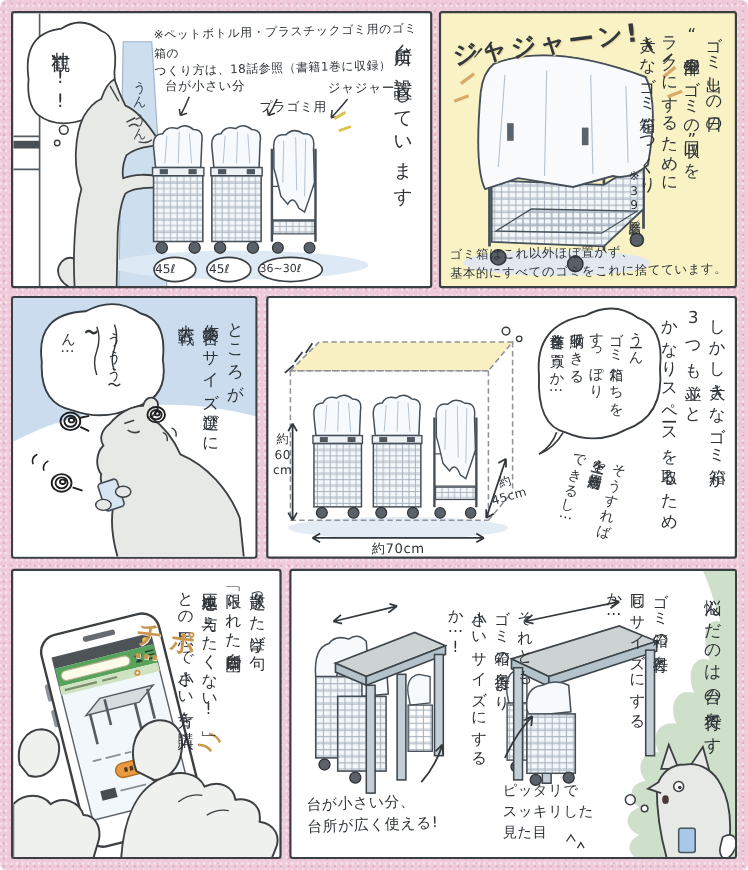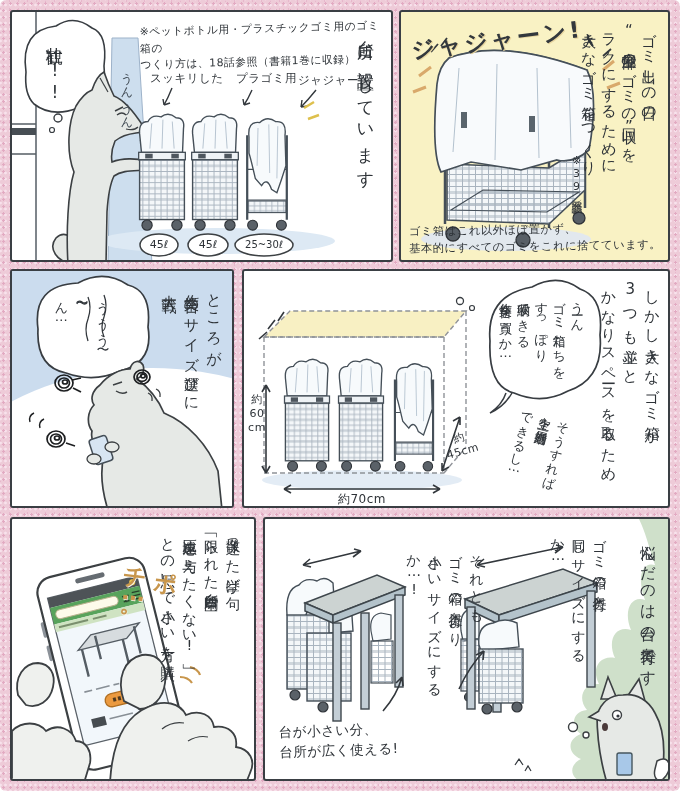--- a/index.html
+++ b/index.html
@@ -29,21 +29,21 @@
   .hand { letter-spacing:0.5px; }
   .sfx-big {
     position:absolute; font-size:23px; font-weight:bold; letter-spacing:3px;
     transform:rotate(-7deg); color:#33383d; text-shadow:1px 1px 0 #e8d6a0;
   }
   .sfx-pochi {
     position:absolute; writing-mode:vertical-rl; text-orientation:upright;
     font-size:23px; font-weight:bold; color:#c8964c; letter-spacing:2px;
     transform:rotate(7deg); text-shadow:0.5px 0.5px 0 #fff;
   }
-  .cap-oval { position:absolute; text-align:center; font-size:11px; }
+  .cap-oval { position:absolute; text-align:left; font-size:11px; }
   .binlabel { position:absolute; font-size:11.5px; letter-spacing:0.5px; }
   .dim { position:absolute; font-size:11px; text-align:center; line-height:1.25; }
 </style>
 </head>
 <body>
 
 <div class="page">
 
   <svg width="0" height="0" style="position:absolute">
     <defs>
@@ -115,26 +115,26 @@
       <g fill="#fff" stroke="#3c4043" stroke-width="1.5">
         <ellipse cx="147" cy="233" rx="19" ry="11"></ellipse>
         <ellipse cx="196" cy="233" rx="20" ry="11"></ellipse>
         <ellipse cx="252" cy="233" rx="29" ry="11"></ellipse>
       </g>
     </svg>
     <div class="vtext" style="left:30px; top:22px; font-size:17px; height:72px; line-height:1.4;">壮観…!!</div>
     <div class="vtext hand" style="left:106px; top:52px; font-size:12px; height:72px; color:#3f4952; letter-spacing:1px;">うんうん</div>
     <div class="htext hand" style="left:128px; top:9px; font-size:10.8px; line-height:1.55; transform:rotate(-1.5deg);">※ペットボトル用・プラスチックゴミ用のゴミ箱の
 つくり方は、18話参照（書籍1巻に収録）</div>
-    <div class="binlabel hand" style="left:138px; top:59px;">スッキリした</div>
-    <div class="binlabel hand" style="left:224px; top:59px;">プラゴミ用</div>
+    <div class="binlabel hand" style="left:138px; top:59px;">台が小さい分</div>
+    <div class="binlabel hand" style="left:224px; top:78px;">プラゴミ用</div>
     <div class="binlabel hand" style="left:286px; top:61px;">ジャジャーン</div>
     <div class="cap-oval" style="left:129px; top:226px; width:36px;">45ℓ</div>
     <div class="cap-oval" style="left:178px; top:226px; width:36px;">45ℓ</div>
-    <div class="cap-oval" style="left:224px; top:227px; width:56px; font-size:10px;">25~30ℓ</div>
+    <div class="cap-oval" style="left:224px; top:227px; width:56px; font-size:10px;">36~30ℓ</div>
     <div class="vtext" style="right:13px; top:14px; font-size:17px; height:230px; letter-spacing:4px;">台所に設置しています</div>
   </div>
 
   <div class="panel" style="left:399px; top:10px; width:271px; height:252px; background:#f9f2c4;">
     <svg width="271" height="252" viewBox="0 0 271 252">
       <ellipse cx="105" cy="227" rx="85" ry="12" fill="#e2e8ee"></ellipse>
       <g>
         <path d="M44 60 V212 M148 64 V216 M184 96 V196" stroke="#454f58" stroke-width="2.5" fill="none"></path>
         <polygon points="46,152 148,156 184,134 184,178 148,212 46,208" fill="#f4f7f9"></polygon>
         <polygon points="46,152 148,156 184,134 184,178 148,212 46,208" fill="url(#wg)"></polygon>
@@ -376,15 +376,18 @@
       <path d="M250 246 l4 -6 l4 6 M260 252 l3 -5 l3 5" stroke="#33383d" stroke-width="1.2" fill="none"></path>
     </svg>
     <div class="vtext" style="right:9px; top:14px; font-size:15.5px; height:225px; line-height:1.5;">悩んだのは台の奥行です</div>
     <div class="vtext" style="right:58px; top:10px; font-size:14px; height:160px; line-height:1.5;">ゴミ箱の奥行と
 同じサイズにするか…</div>
     <div class="vtext" style="left:138px; top:26px; font-size:14px; height:175px; line-height:1.5;">それとも
 ゴミ箱の奥行より
 小さいサイズにするか…!</div>
     <div class="htext hand" style="left:14px; top:201px; font-size:13.5px; line-height:1.5; transform:rotate(-2deg);">台が小さい分、
 台所が広く使える!</div>
+    <div class="htext hand" style="left:192px; top:192px; font-size:13px; line-height:1.45;">ピッタリで
+スッキリした
+見た目</div>
   </div>
 
 </div>
 
 </body></html>

